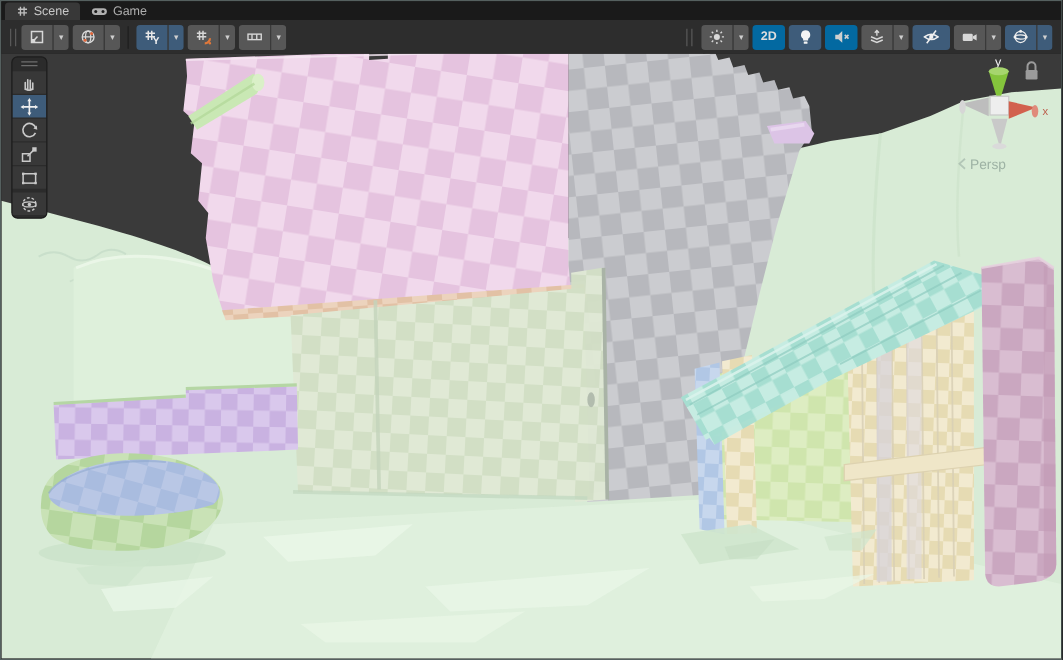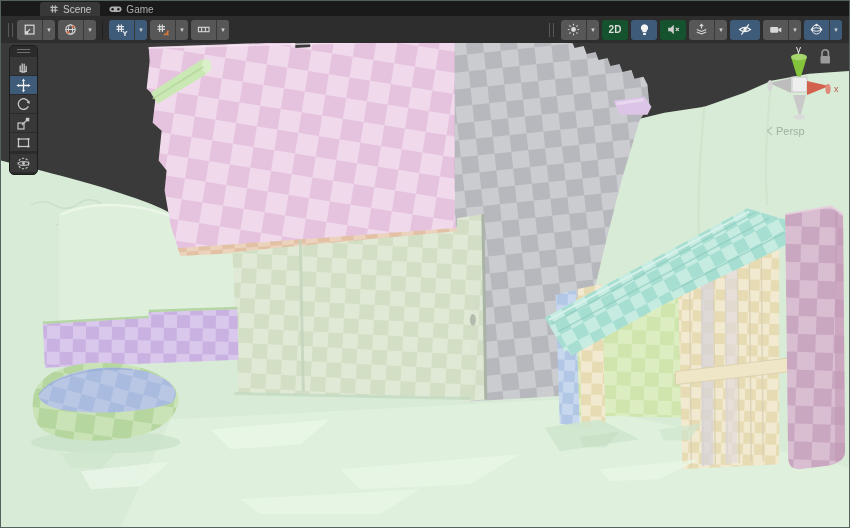--- a/index.html
+++ b/index.html
@@ -7,30 +7,30 @@
   .window{
     width:850px;height:528px;position:relative;
     border:1px solid #55605f;background:#1a1a1a;
     font-family:"Liberation Sans","DejaVu Sans",sans-serif;
     overflow:hidden;
   }
   
   .tabbar{height:15px;background:#1a1a1a;display:flex;align-items:flex-end;padding-left:3px;}
   .tab{height:14px;display:flex;align-items:center;gap:4px;padding:0 9px;
        font-size:10px;color:#c8c8c8;cursor:default;}
-  .tab.active{background:#383838;border-radius:3px 3px 0 0;margin-left:36px;}
+  .tab.active{background:#383838;border-radius:3px 3px 0 0;}
   .tab.inactive{color:#aeaeae;text-align:center;}
   .tab svg{display:block;}
   
   .toolbar{height:27px;background:#2d2d2d;display:flex;align-items:center;padding:0 5px;}
   .vhandle{width:5px;height:14px;border-left:1px solid #585858;border-right:1px solid #585858;margin:0 4px 0 2px;}
   .sep{width:1px;height:18px;background:#1e1e1e;margin:0 6px;}
   .tbgroup{display:flex;align-items:center;gap:3px;}
   .tbright{margin-left:auto;display:flex;align-items:center;gap:3px;padding-right:2px;}
-  .btn{height:20px;min-width:26px;background:#14532d;border-radius:3px;
+  .btn{height:20px;min-width:26px;background:#0369a1;border-radius:3px;
        display:inline-flex;align-items:center;justify-content:center;color:#dedede;}
   .btn.active{background:#3e5c7a;}
   .split{display:inline-flex;height:20px;border-radius:3px;overflow:hidden;}
   .split .main{width:25px;background:#575757;display:flex;align-items:center;justify-content:center;}
   .split .caret{width:13px;background:#575757;border-left:1px solid #3a3a3a;
        display:flex;align-items:center;justify-content:center;font-size:7px;color:#cfcfcf;}
   .split.active .main,.split.active .caret{background:#3e5c7a;}
   .btn-2d{font-size:10px;font-weight:bold;padding:0 6px;}
   
   .viewport{position:relative;width:848px;height:484px;background:#3a3a3a;overflow:hidden;}

